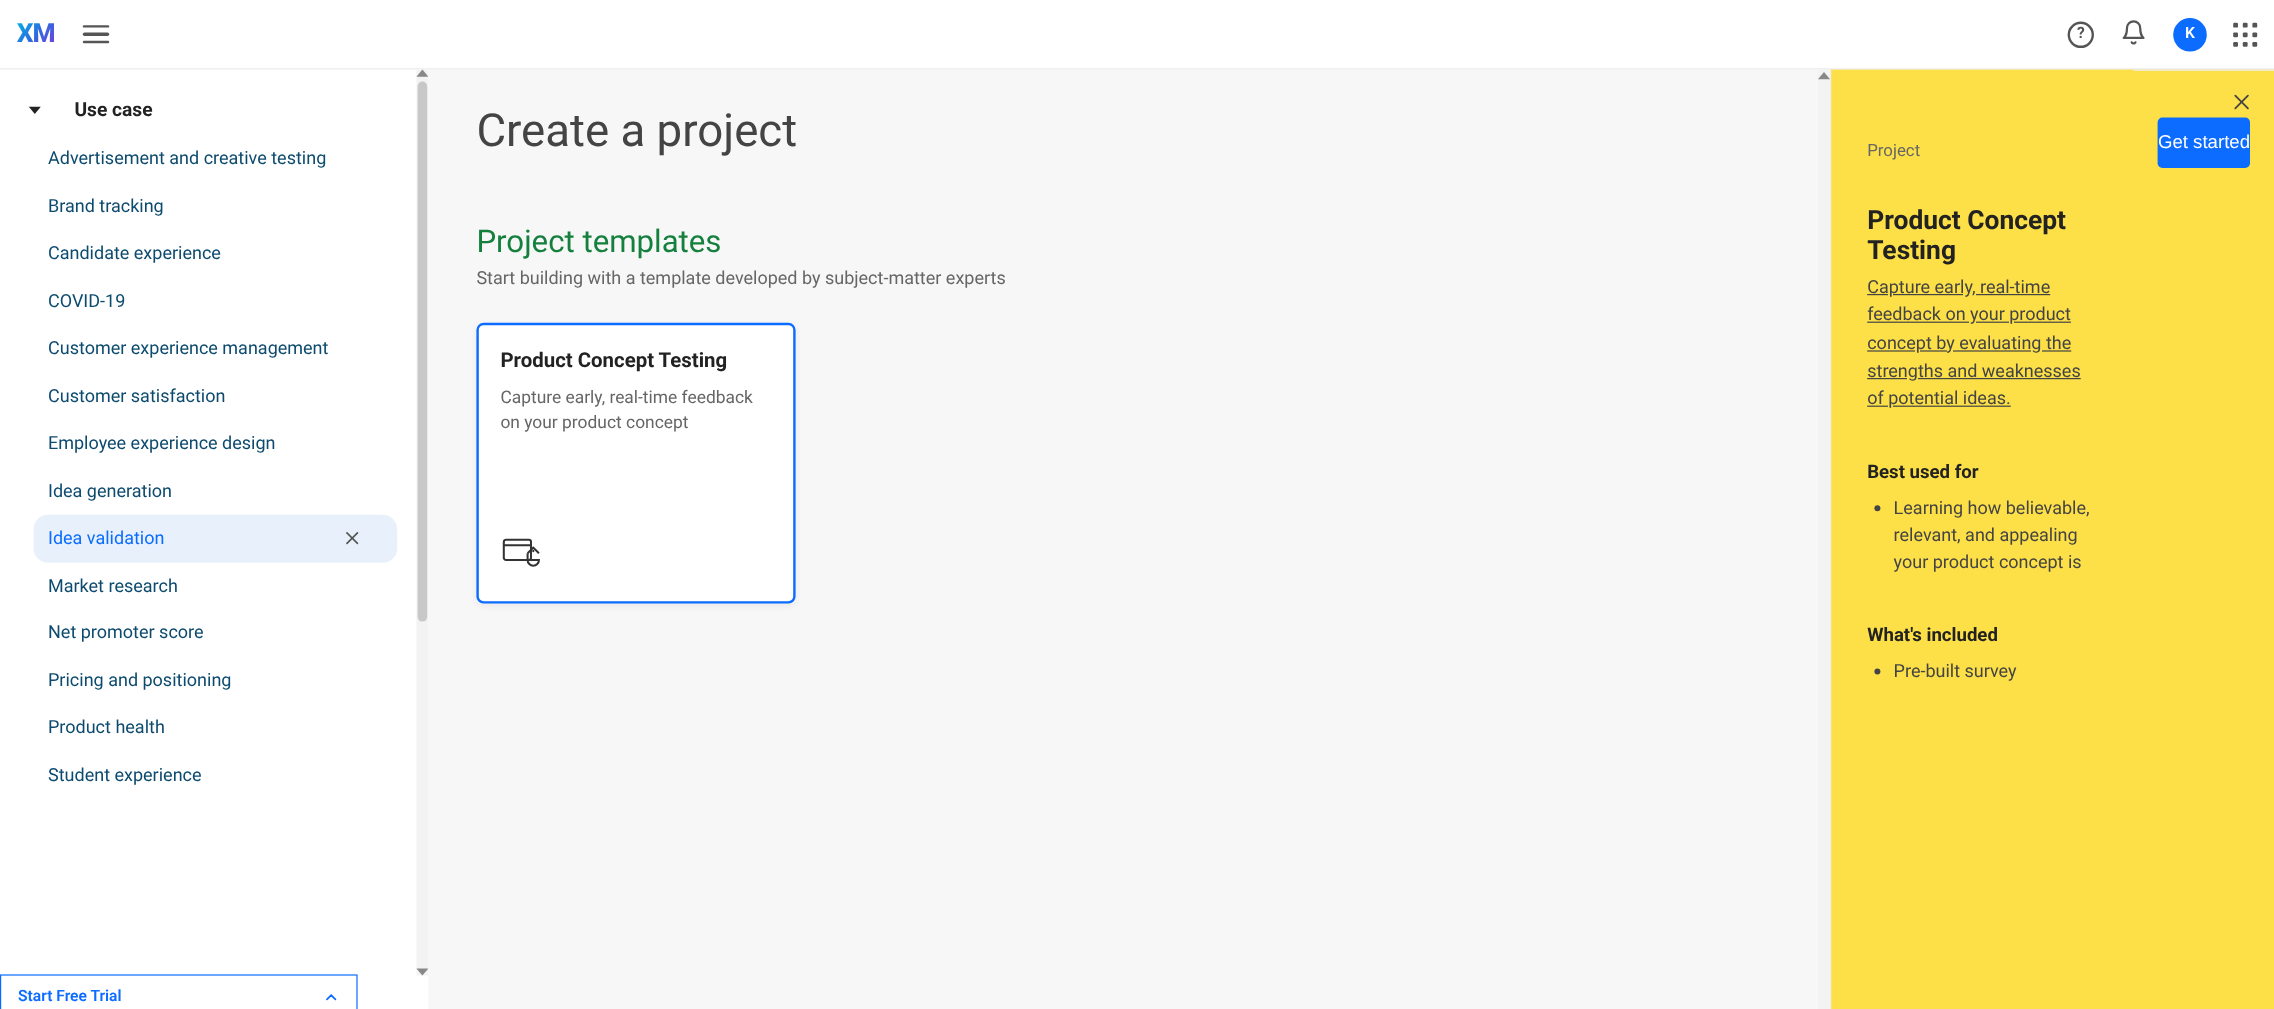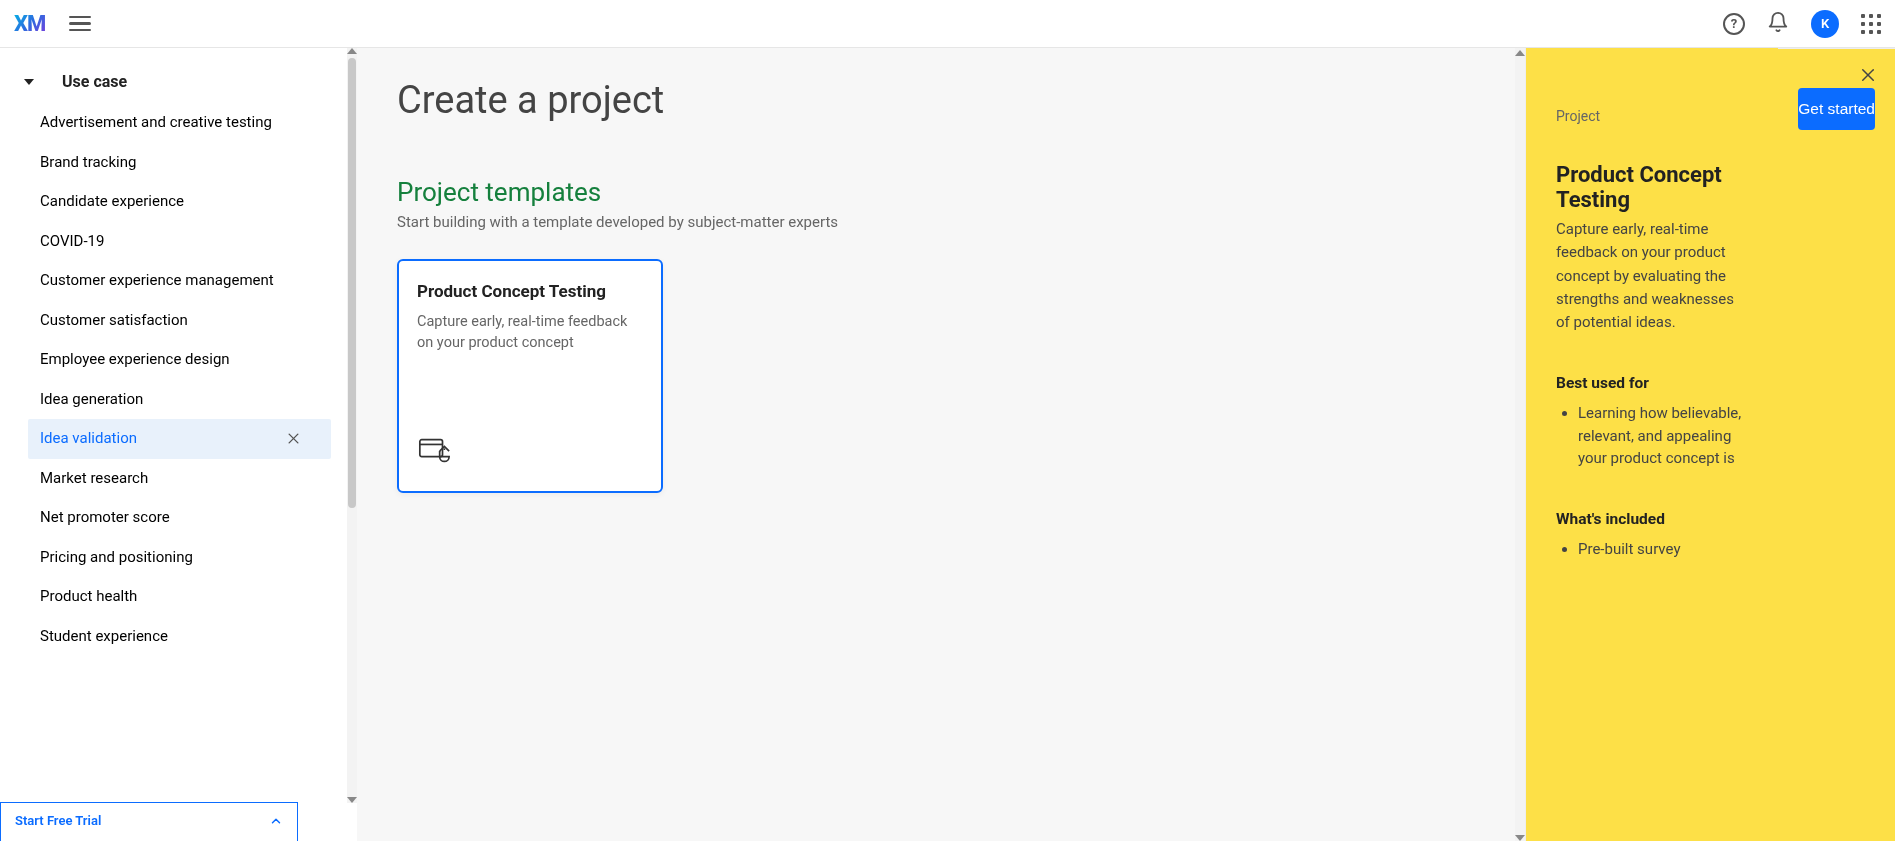--- a/index.html
+++ b/index.html
@@ -1,19 +1,19 @@
 <!DOCTYPE html>
 <html><head>
   <meta charset="utf-8">
   <style>
     * { box-sizing: border-box; margin: 0; padding: 0; }
     body { font-family: -apple-system, BlinkMacSystemFont, "Segoe UI", Roboto, Helvetica, Arial, sans-serif; background: #fff; color: #333; overflow: hidden; }
 
     
-    .topbar { position: relative; height: 48px; border-bottom: 1px solid #e6e6e6; display: flex; align-items: center; padding: 0 14px; }
+    .topbar { position: relative; height: 58px; border-bottom: 1px solid #e6e6e6; display: flex; align-items: center; padding: 0 14px; }
     .brand { font-weight: 800; font-size: 22px; letter-spacing: -1px; background: linear-gradient(135deg, #00b8e6 0%, #2d6cdf 50%, #7a3bdc 100%); -webkit-background-clip: text; background-clip: text; color: transparent; cursor: pointer; }
     .hamburger { margin-left: 24px; cursor: pointer; display: flex; flex-direction: column; gap: 4px; }
     .hamburger span { display: block; width: 22px; height: 2.5px; background: #555; border-radius: 2px; }
     .topbar-right { margin-left: auto; display: flex; align-items: center; gap: 22px; }
     .icon-circle { width: 22px; height: 22px; border: 2px solid #555; border-radius: 50%; display: flex; align-items: center; justify-content: center; font-size: 13px; font-weight: 700; cursor: pointer; color:#555; }
     .bell { cursor: pointer; }
     .avatar { width: 28px; height: 28px; border-radius: 50%; background: #0b6cff; color: #fff; display: flex; align-items: center; justify-content: center; font-size: 13px; font-weight: 600; cursor: pointer; }
     .apps-grid { display: grid; grid-template-columns: repeat(3, 4px); grid-template-rows: repeat(3, 4px); gap: 4px; cursor: pointer; }
     .apps-grid span { width: 4px; height: 4px; background: #555; border-radius: 1px; }
 
@@ -25,22 +25,22 @@
     .sidebar-scroll { position: absolute; right: 0; top: 0; bottom: 40px; width: 10px; background: #f3f3f3; }
     .sidebar-scroll::before { content:""; position:absolute; left:50%; top:0; transform:translateX(-50%); border-left:5px solid transparent; border-right:5px solid transparent; border-bottom:6px solid #888; }
     .sidebar-scroll::after { content:""; position:absolute; left:50%; bottom:0; transform:translateX(-50%); border-left:5px solid transparent; border-right:5px solid transparent; border-top:6px solid #888; }
     .sidebar-thumb { position: absolute; left: 1px; right: 1px; top: 10px; height: 450px; background: #c8c8c8; border-radius: 4px; }
 
     .section-header { display: flex; align-items: center; gap: 28px; padding: 24px 0 12px 24px; cursor: pointer; }
     .caret-down-sm { width: 0; height: 0; border-left: 5px solid transparent; border-right: 5px solid transparent; border-top: 6px solid #222; }
     .section-header .label { font-weight: 700; font-size: 16px; color:#222; }
 
     .usecases { list-style: none; padding-bottom: 20px; flex: 1; overflow: hidden; }
-    .usecases li { padding: 10px 30px 10px 40px; font-size: 15px; color: #000000; cursor: pointer; position: relative; line-height: 1.3; }
-    .usecases li.active { background: #e8f1fb; color: #0b6cff; margin: 0 26px 0 28px; padding-left: 12px; border-radius: 2px; display: flex; align-items: center; }
+    .usecases li { padding: 10px 30px 10px 40px; font-size: 15px; color: #0c4a6e; cursor: pointer; position: relative; line-height: 1.3; }
+    .usecases li.active { background: #e8f1fb; color: #0b6cff; margin: 0 26px 0 28px; padding-left: 12px; border-radius: 12px; display: flex; align-items: center; }
     .close-x { margin-left: auto; cursor: pointer; color: #555; }
     .close-x svg { display:block; }
 
     .trial-bar { position: absolute; left: 0; bottom: 0; width: 298px; border: 1px solid #0b6cff; background: #fff; padding: 10px 14px; display: flex; cursor: pointer; }
     .trial-bar .txt { color: #0b6cff; font-size: 13px; font-weight: 600; }
     .trial-bar .chev { margin-left: auto; }
 
     
     .main { flex: 1; background: #f7f7f7; padding: 30px 40px; position: relative; overflow: hidden; }
     .main h1 { font-size: 38px; font-weight: 400; color: #444; margin-bottom: 55px; }
@@ -55,21 +55,21 @@
     .main-scrolltrack { position:absolute; right:0; top:0; bottom:0; width:10px; background:#f3f3f3; }
     .main-scrolltrack::before { content:""; position:absolute; left:50%; top:2px; transform:translateX(-50%); border-left:5px solid transparent; border-right:5px solid transparent; border-bottom:6px solid #888; }
     .main-scrolltrack::after { content:""; position:absolute; left:50%; bottom:2px; transform:translateX(-50%); border-left:5px solid transparent; border-right:5px solid transparent; border-top:6px solid #888; }
 
     
     .rightpanel { width: 370px; background: #fde047; border-left: 1px solid #eee; position: relative; display: flex; }
     .rp-close { position: absolute; top: 18px; right: 18px; cursor: pointer; color: #444; }
     .rp-body { padding: 60px 30px 20px 30px; flex: 1; overflow: auto; }
     .rp-eyebrow { font-size: 14px; color: #666; margin-bottom: 38px; }
     .rp-title { font-size: 22px; font-weight: 700; color: #222; margin-bottom: 6px; }
-    .rp-desc { font-size: 15px; color: #444; line-height: 1.55; margin-bottom: 40px; }
+    .rp-desc { font-size: 15px; color: #444; line-height: 1.55; margin-bottom: 40px; text-decoration: underline; }
     .rp-sub { font-size: 15.5px; font-weight: 700; color: #222; margin-bottom: 10px; }
     .rp-list { list-style: disc; padding-left: 22px; margin-bottom: 40px; }
     .rp-list li { font-size: 15px; color: #444; line-height: 1.5; margin-bottom: 4px; }
     .rp-footer { padding: 16px 20px; border-top: 1px solid #eee; }
     .get-started { width: 100%; background: #0b6cff; color: #fff; border: none; border-radius: 4px; padding: 12px 0; font-size: 15.5px; font-weight: 500; cursor: pointer; margin-top: 23px; }
   </style>
 </head>
 <body>
 
 <div class="topbar">

